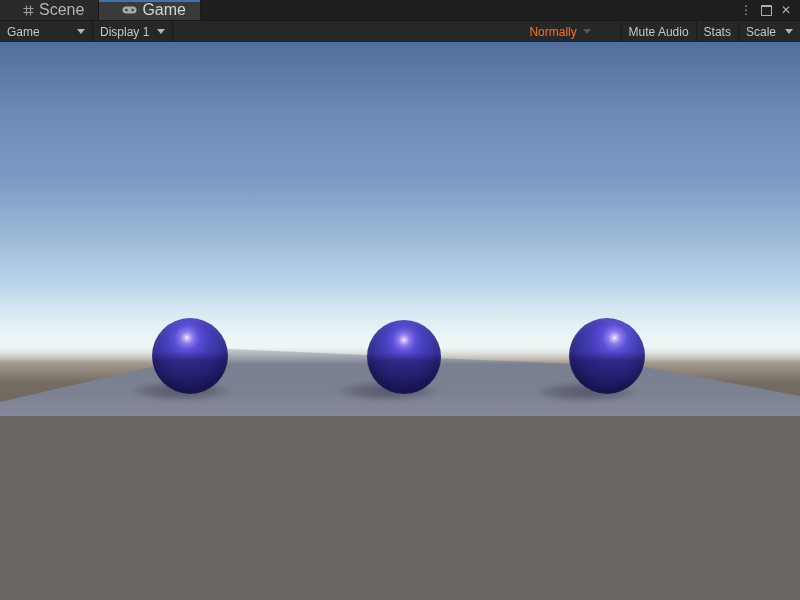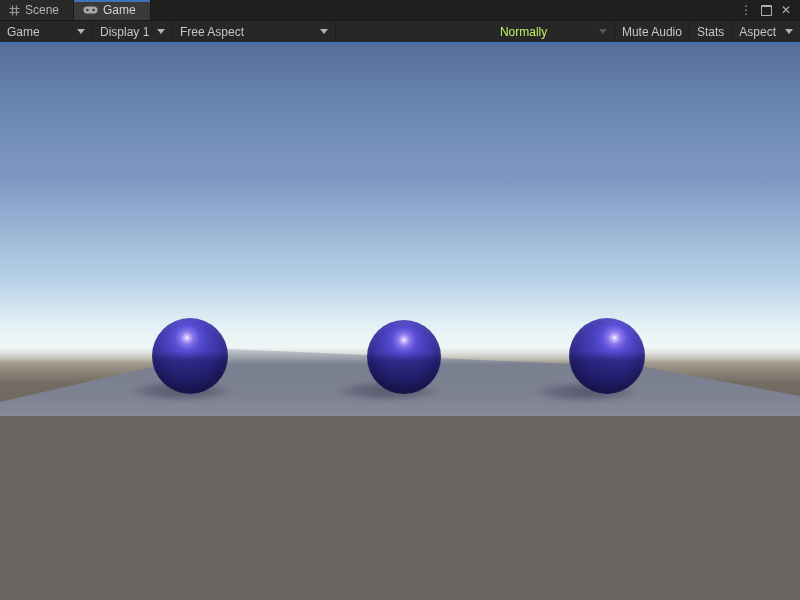--- a/index.html
+++ b/index.html
@@ -9,21 +9,21 @@
     -webkit-font-smoothing:antialiased;
     user-select:none;
   }
   
   .tabbar{
     position:absolute;left:0;top:0;width:800px;height:20px;
     background:#1f1f1f;display:flex;align-items:stretch;
   }
   .tab{
     display:flex;align-items:center;gap:5px;
-    padding:0 14px 0 9px;font-size:12px;color:#b4b4b4;
+    padding:0 14px 0 23px;font-size:16px;color:#b4b4b4;
     background:#292929;border-right:1px solid #191919;cursor:default;text-align:center;
   }
   .tab.active{
     background:#3a3a3a;color:#d2d2d2;
     box-shadow:inset 0 2px 0 var(--accent-blue,#3e74b4);
   }
   .tab .ticon{display:flex;align-items:center;}
   .winctl{
     margin-left:auto;display:flex;align-items:center;gap:4px;padding-right:6px;
   }
@@ -46,21 +46,21 @@
   }
   .tb.dd{justify-content:space-between;}
   .w-game{width:93px;}
   .w-display{width:80px;text-align:right;}
   .w-aspect{width:163px;}
   .w-normally{width:122px;}
   .arrow{
     width:0;height:0;border-left:4px solid transparent;border-right:4px solid transparent;
     border-top:5px solid #b2b2b2;flex:0 0 auto;
   }
-  .tb.disabled{color:#bef264;}
+  .tb.disabled{color:#f97316;justify-content:center;}
   .tb.disabled .arrow{border-top-color:#565656;}
   .scale-track{
     position:relative;width:72px;height:2px;background:#5c5c5c;border-radius:1px;margin:0 4px;
   }
   .scale-thumb{
     position:absolute;left:-2px;top:-4px;width:10px;height:10px;border-radius:50%;
     background:#9a9a9a;
   }
   .tb-spacer{flex:1;border-right:none;}
   
@@ -150,37 +150,33 @@
 
   <div class="toolbar">
     <div class="tb dd w-game">
       <span>Game</span>
       <span class="arrow"></span>
     </div>
     <div class="tb dd w-display">
       <span>Display 1</span>
       <span class="arrow"></span>
     </div>
-    <div class="tb dd w-aspect">
-      <span>Free Aspect</span>
-      <span class="arrow"></span>
-    </div>
     <div class="tb tb-spacer"></div>
     <div class="tb dd w-normally disabled">
       <span>Normally</span>
       <span class="arrow"></span>
     </div>
     <div class="tb">
       <span>Mute Audio</span>
     </div>
     <div class="tb">
       <span>Stats</span>
     </div>
     <div class="tb dd" style="border-right:none;flex:0 0 auto;gap:9px;">
-      <span>Aspect</span>
+      <span>Scale</span>
       <span class="arrow"></span>
     </div>
   </div>
 
   <div class="viewport">
     <div class="focusline"></div>
     <div class="sky"></div>
     <div class="farground"></div>
     <div class="foreground"></div>
     <div class="platform"></div>

